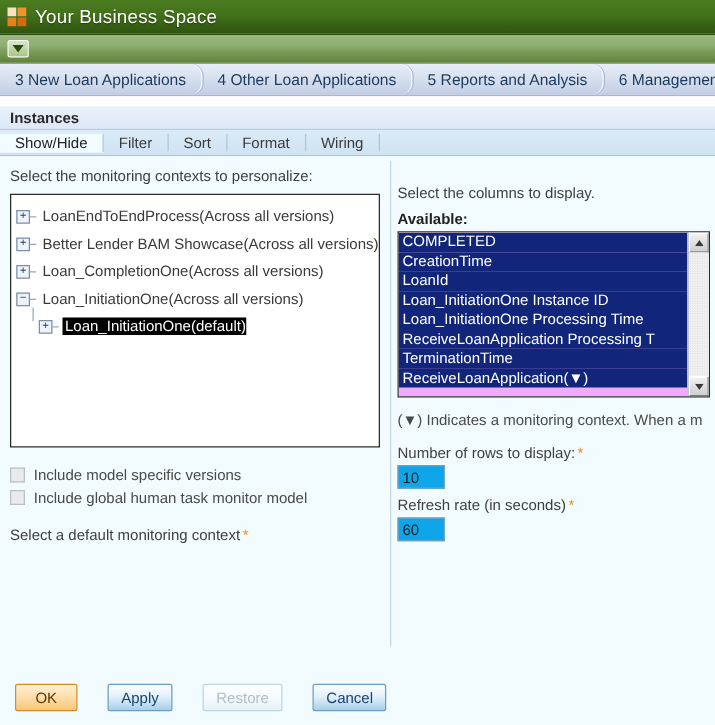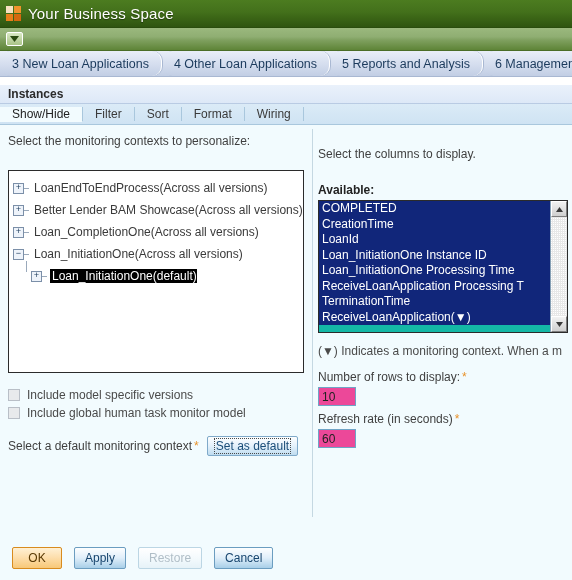--- a/index.html
+++ b/index.html
@@ -159,21 +159,21 @@
     position: absolute; left: 312px; top: 4px; width: 1px; height: 388px;
     background: #c5d8e2;
   }
   #col-right {
     position: absolute; left: 318px; top: 0; right: 0; height: 400px;
     padding: 22px 4px 0 0;
     box-sizing: border-box;
   }
 
   .field-label {
-    font-size: 12px; color: #3f3f3f; margin-bottom: 22px;
+    font-size: 12px; color: #3f3f3f; margin-bottom: 7px;
   }
   .strong-label {
     font-size: 12px; color: #222; font-weight: bold; margin-bottom: 3px;
   }
   .req-star { color: #e8922b; font-size: 12px; padding-left: 2px; }
 
   
   #tree-box {
     border: 1px solid #2b2b2b;
     background: #ffffff;
@@ -264,21 +264,21 @@
     border: 1px solid #2b2b2b;
     background: #ffffff;
     height: 133px;
     box-sizing: border-box;
     display: flex;
     overflow: hidden;
   }
   #list-items {
     flex: 1;
     overflow: hidden;
-    background: #14b8a6;
+    background: #f0abfc;
   }
   .list-item {
     height: 15.5px;
     line-height: 15.5px;
     font-size: 12px;
     padding-left: 3px;
     white-space: nowrap;
     overflow: hidden;
     cursor: pointer;
   }
@@ -315,34 +315,34 @@
     overflow: hidden;
   }
 
   
   .num-block { margin-top: 12px; }
   .num-label { font-size: 12px; color: #3f3f3f; }
   .num-input {
     margin-top: 3px;
     width: 38px; height: 19px;
     border: 1px solid #6fa4c6;
-    background: #ec4899;
+    background: #0ea5e9;
     font-family: "Liberation Sans", sans-serif;
     font-size: 12px;
     color: #222;
     padding: 0 3px;
     box-sizing: border-box;
   }
 
   
   #footer {
     position: absolute;
     left: 12px; bottom: 14px;
     display: flex;
-    gap: 12px;
+    gap: 24px;
   }
   .fbtn {
     height: 22px;
     min-width: 50px;
     padding: 0 10px;
     display:flex; align-items:center; justify-content:center;
     font-size: 12px;
     border-radius: 2px;
     box-sizing: border-box;
     cursor: pointer;
@@ -465,23 +465,20 @@
       </div>
       <div class="check-row">
         <span class="cbox"></span>
         <span>Include global human task monitor model</span>
       </div>
     </div>
 
     <div id="default-row">
       <span class="field-label">Select a default monitoring context</span>
       <span class="req-star">*</span>
-      <span id="set-default-btn">
-        <span>Set as default</span>
-      </span>
     </div>
 
   </div>
 
   <div id="col-divider"></div>
 
   <div id="col-right">
 
     <div class="field-label">Select the columns to display.</div>
 

